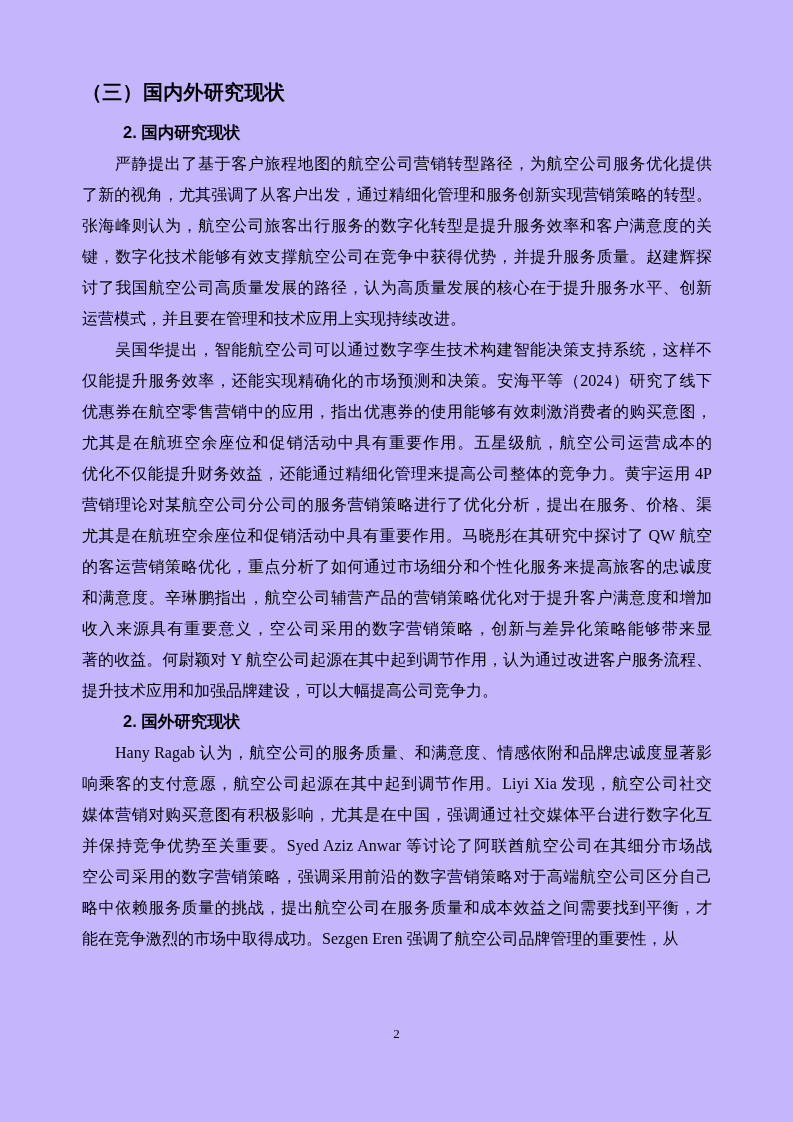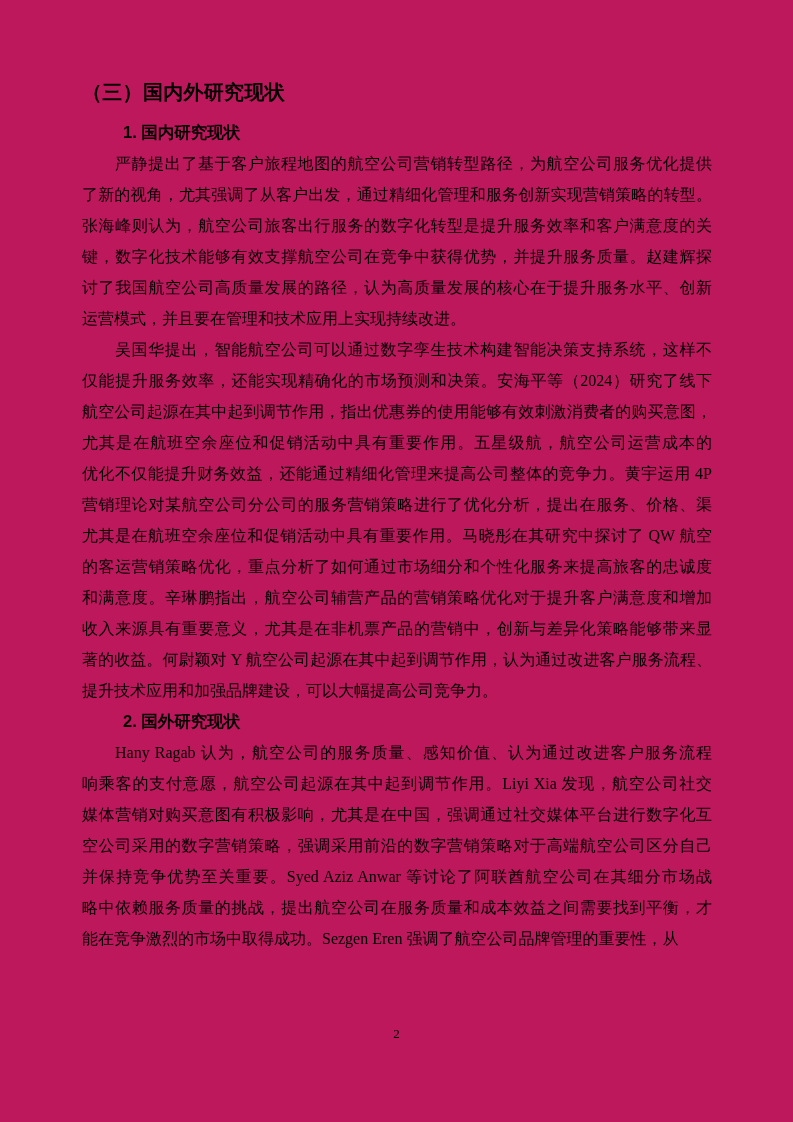--- a/index.html
+++ b/index.html
@@ -4,21 +4,21 @@
 <style>
   html, body {
     margin: 0;
     padding: 0;
     background: #ffffff;
   }
   .page {
     position: relative;
     width: 793px;
     height: 1122px;
-    background: #be185d;
+    background: #c4b5fd;
     color: #000000;
     font-family: "Liberation Serif", "DejaVu Serif", serif;
     overflow: hidden;
   }
   .content {
     position: absolute;
     left: 82px;
     top: 78px;
     width: 630px;
   }
@@ -65,49 +65,49 @@
     line-height: 16px;
   }
 </style>
 </head>
 <body>
 
 <div class="page">
   <div class="content">
     <h1 class="sec-title">（三）国内外研究现状</h1>
     <div id="sections">
-        <h2 class="sub-heading">1. 国内研究现状</h2>
+        <h2 class="sub-heading">2. 国内研究现状</h2>
         <div class="para">
           <div class="line indent">严静提出了基于客户旅程地图的航空公司营销转型路径，为航空公司服务优化提供</div>
           <div class="line">了新的视角，尤其强调了从客户出发，通过精细化管理和服务创新实现营销策略的转型。</div>
           <div class="line">张海峰则认为，航空公司旅客出行服务的数字化转型是提升服务效率和客户满意度的关</div>
           <div class="line">键，数字化技术能够有效支撑航空公司在竞争中获得优势，并提升服务质量。赵建辉探</div>
           <div class="line">讨了我国航空公司高质量发展的路径，认为高质量发展的核心在于提升服务水平、创新</div>
           <div class="line end">运营模式，并且要在管理和技术应用上实现持续改进。</div>
         </div>
         <div class="para">
           <div class="line indent">吴国华提出，智能航空公司可以通过数字孪生技术构建智能决策支持系统，这样不</div>
           <div class="line">仅能提升服务效率，还能实现精确化的市场预测和决策。安海平等（2024）研究了线下</div>
-          <div class="line">航空公司起源在其中起到调节作用，指出优惠券的使用能够有效刺激消费者的购买意图，</div>
+          <div class="line">优惠券在航空零售营销中的应用，指出优惠券的使用能够有效刺激消费者的购买意图，</div>
           <div class="line">尤其是在航班空余座位和促销活动中具有重要作用。五星级航，航空公司运营成本的</div>
           <div class="line">优化不仅能提升财务效益，还能通过精细化管理来提高公司整体的竞争力。黄宇运用 4P</div>
           <div class="line">营销理论对某航空公司分公司的服务营销策略进行了优化分析，提出在服务、价格、渠</div>
           <div class="line">尤其是在航班空余座位和促销活动中具有重要作用。马晓彤在其研究中探讨了 QW 航空</div>
           <div class="line">的客运营销策略优化，重点分析了如何通过市场细分和个性化服务来提高旅客的忠诚度</div>
           <div class="line">和满意度。辛琳鹏指出，航空公司辅营产品的营销策略优化对于提升客户满意度和增加</div>
-          <div class="line">收入来源具有重要意义，尤其是在非机票产品的营销中，创新与差异化策略能够带来显</div>
+          <div class="line">收入来源具有重要意义，空公司采用的数字营销策略，创新与差异化策略能够带来显</div>
           <div class="line">著的收益。何尉颖对 Y 航空公司起源在其中起到调节作用，认为通过改进客户服务流程、</div>
           <div class="line end">提升技术应用和加强品牌建设，可以大幅提高公司竞争力。</div>
         </div>
         <h2 class="sub-heading">2. 国外研究现状</h2>
         <div class="para">
-          <div class="line indent">Hany Ragab 认为，航空公司的服务质量、感知价值、认为通过改进客户服务流程</div>
+          <div class="line indent">Hany Ragab 认为，航空公司的服务质量、和满意度、情感依附和品牌忠诚度显著影</div>
           <div class="line">响乘客的支付意愿，航空公司起源在其中起到调节作用。Liyi Xia 发现，航空公司社交</div>
           <div class="line">媒体营销对购买意图有积极影响，尤其是在中国，强调通过社交媒体平台进行数字化互</div>
+          <div class="line">并保持竞争优势至关重要。Syed Aziz Anwar 等讨论了阿联酋航空公司在其细分市场战</div>
           <div class="line">空公司采用的数字营销策略，强调采用前沿的数字营销策略对于高端航空公司区分自己</div>
-          <div class="line">并保持竞争优势至关重要。Syed Aziz Anwar 等讨论了阿联酋航空公司在其细分市场战</div>
           <div class="line">略中依赖服务质量的挑战，提出航空公司在服务质量和成本效益之间需要找到平衡，才</div>
           <div class="line end">能在竞争激烈的市场中取得成功。Sezgen Eren 强调了航空公司品牌管理的重要性，从</div>
         </div>
       </div>
   </div>
   <div class="page-number">2</div>
 </div>
 
 </body></html>

